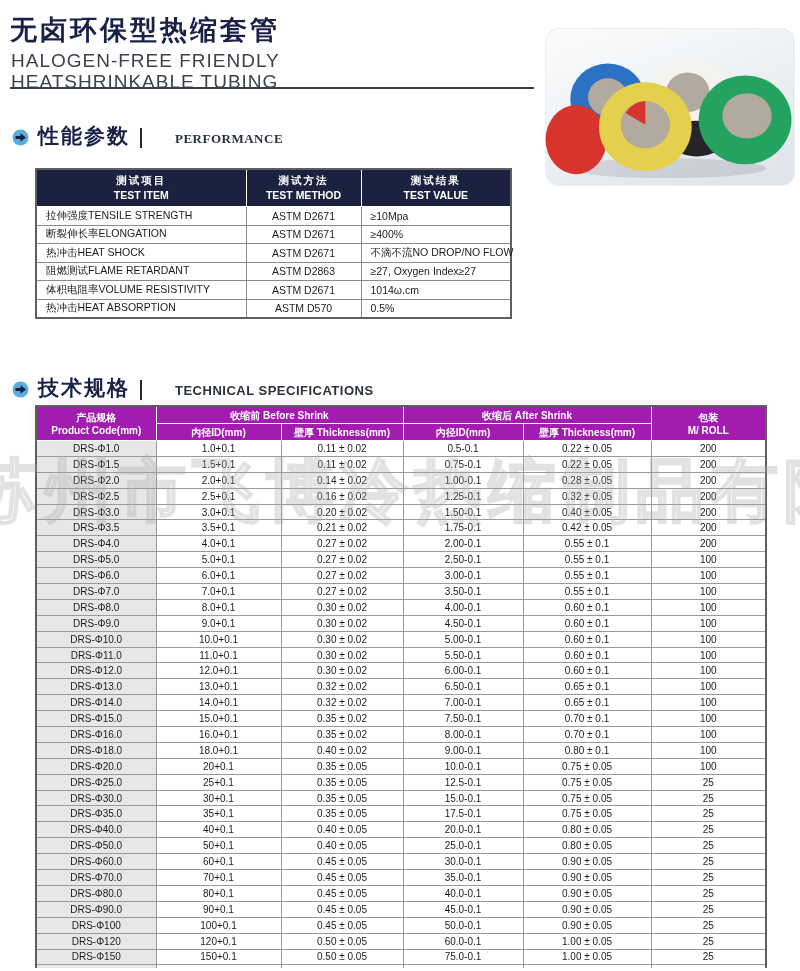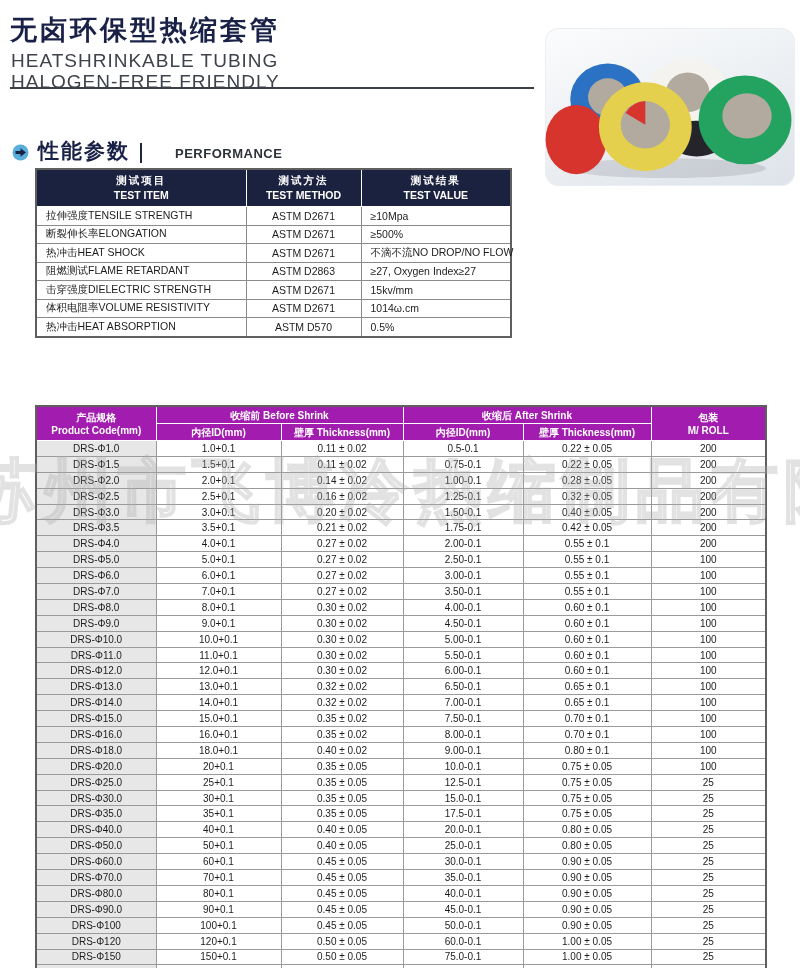--- a/index.html
+++ b/index.html
@@ -50,22 +50,22 @@
              font-size:68px;font-weight:bold;white-space:nowrap;letter-spacing:6px;
              color:transparent;-webkit-text-stroke:2px rgba(170,170,170,.75);opacity:.45;}
 </style>
 </head>
 <body>
 
 <div class="page">
 
   <div class="title-cn">无卤环保型热缩套管</div>
   <div class="title-en">
+    <div>HALOGEN-FREE FRIENDLY</div>
     <div>HEATSHRINKABLE TUBING</div>
-    <div>HALOGEN-FREE FRIENDLY</div>
   </div>
   <div class="header-rule"></div>
 
   <div class="product-photo">
     <svg width="250" height="158" viewBox="0 0 250 160">
       <ellipse cx="122" cy="142" rx="100" ry="10" fill="rgba(60,60,70,0.14)"></ellipse>
 
       <g>
         <ellipse cx="62" cy="72" rx="38" ry="36" fill="#2b72c4"></ellipse>
         <ellipse cx="62" cy="70" rx="20" ry="19" fill="#b2aa9e"></ellipse>
@@ -90,21 +90,21 @@
         <path d="M80 86 A25 24 0 0 1 100 74 L100 98 Z" fill="#d8342e"></path>
       </g>
 
       <g>
         <ellipse cx="201" cy="93" rx="47" ry="45" fill="#23a35f"></ellipse>
         <ellipse cx="203" cy="89" rx="25" ry="23" fill="#b2aa9e"></ellipse>
       </g>
     </svg>
   </div>
 
-  <div class="section-heading" style="top:137px;">
+  <div class="section-heading" style="top:122px;font-family:Liberation Serif, serif;">
     <svg class="heading-icon" viewBox="0 0 17 17">
       <circle cx="8.5" cy="8.5" r="8" fill="#5aaede"></circle>
       <path d="M3.5 7.1 h5 v-2.8 l5.5 4.2 -5.5 4.2 v-2.8 h-5 z" fill="#1b2240"></path>
     </svg>
     <span class="heading-cn">性能参数</span>
     <span class="vbar"></span>
     <span class="heading-en">PERFORMANCE</span>
   </div>
 
   <table class="perf-table">
@@ -131,50 +131,54 @@
     </thead>
     <tbody>
         <tr>
           <td>拉伸强度TENSILE STRENGTH</td>
           <td>ASTM D2671</td>
           <td>≥10Mpa</td>
         </tr>
         <tr>
           <td>断裂伸长率ELONGATION</td>
           <td>ASTM D2671</td>
-          <td>≥500%</td>
+          <td>≥400%</td>
         </tr>
         <tr>
           <td>热冲击HEAT SHOCK</td>
           <td>ASTM D2671</td>
           <td>不滴不流NO DROP/NO FLOW</td>
         </tr>
         <tr>
           <td>阻燃测试FLAME RETARDANT</td>
           <td>ASTM D2863</td>
           <td>≥27, Oxygen Index≥27</td>
         </tr>
         <tr>
-          <td>击穿强度DIELECTRIC STRENGTH</td>
-          <td>ASTM D2671</td>
-          <td>15kv/mm</td>
-        </tr>
-        <tr>
           <td>体积电阻率VOLUME RESISTIVITY</td>
           <td>ASTM D2671</td>
           <td>1014ω.cm</td>
         </tr>
         <tr>
           <td>热冲击HEAT ABSORPTION</td>
           <td>ASTM D570</td>
           <td>0.5%</td>
         </tr>
       </tbody>
   </table>
 
+  <div class="section-heading" style="top:374px;">
+    <svg class="heading-icon" viewBox="0 0 17 17">
+      <circle cx="8.5" cy="8.5" r="8" fill="#5aaede"></circle>
+      <path d="M3.5 7.1 h5 v-2.8 l5.5 4.2 -5.5 4.2 v-2.8 h-5 z" fill="#1b2240"></path>
+    </svg>
+    <span class="heading-cn">技术规格</span>
+    <span class="vbar"></span>
+    <span class="heading-en">TECHNICAL SPECIFICATIONS</span>
+  </div>
 
   <table class="specs-table">
     <colgroup>
       <col style="width:120px">
         <col style="width:125px">
         <col style="width:122px">
       <col style="width:120px">
         <col style="width:128px">
         <col style="width:115px">
     </colgroup>

